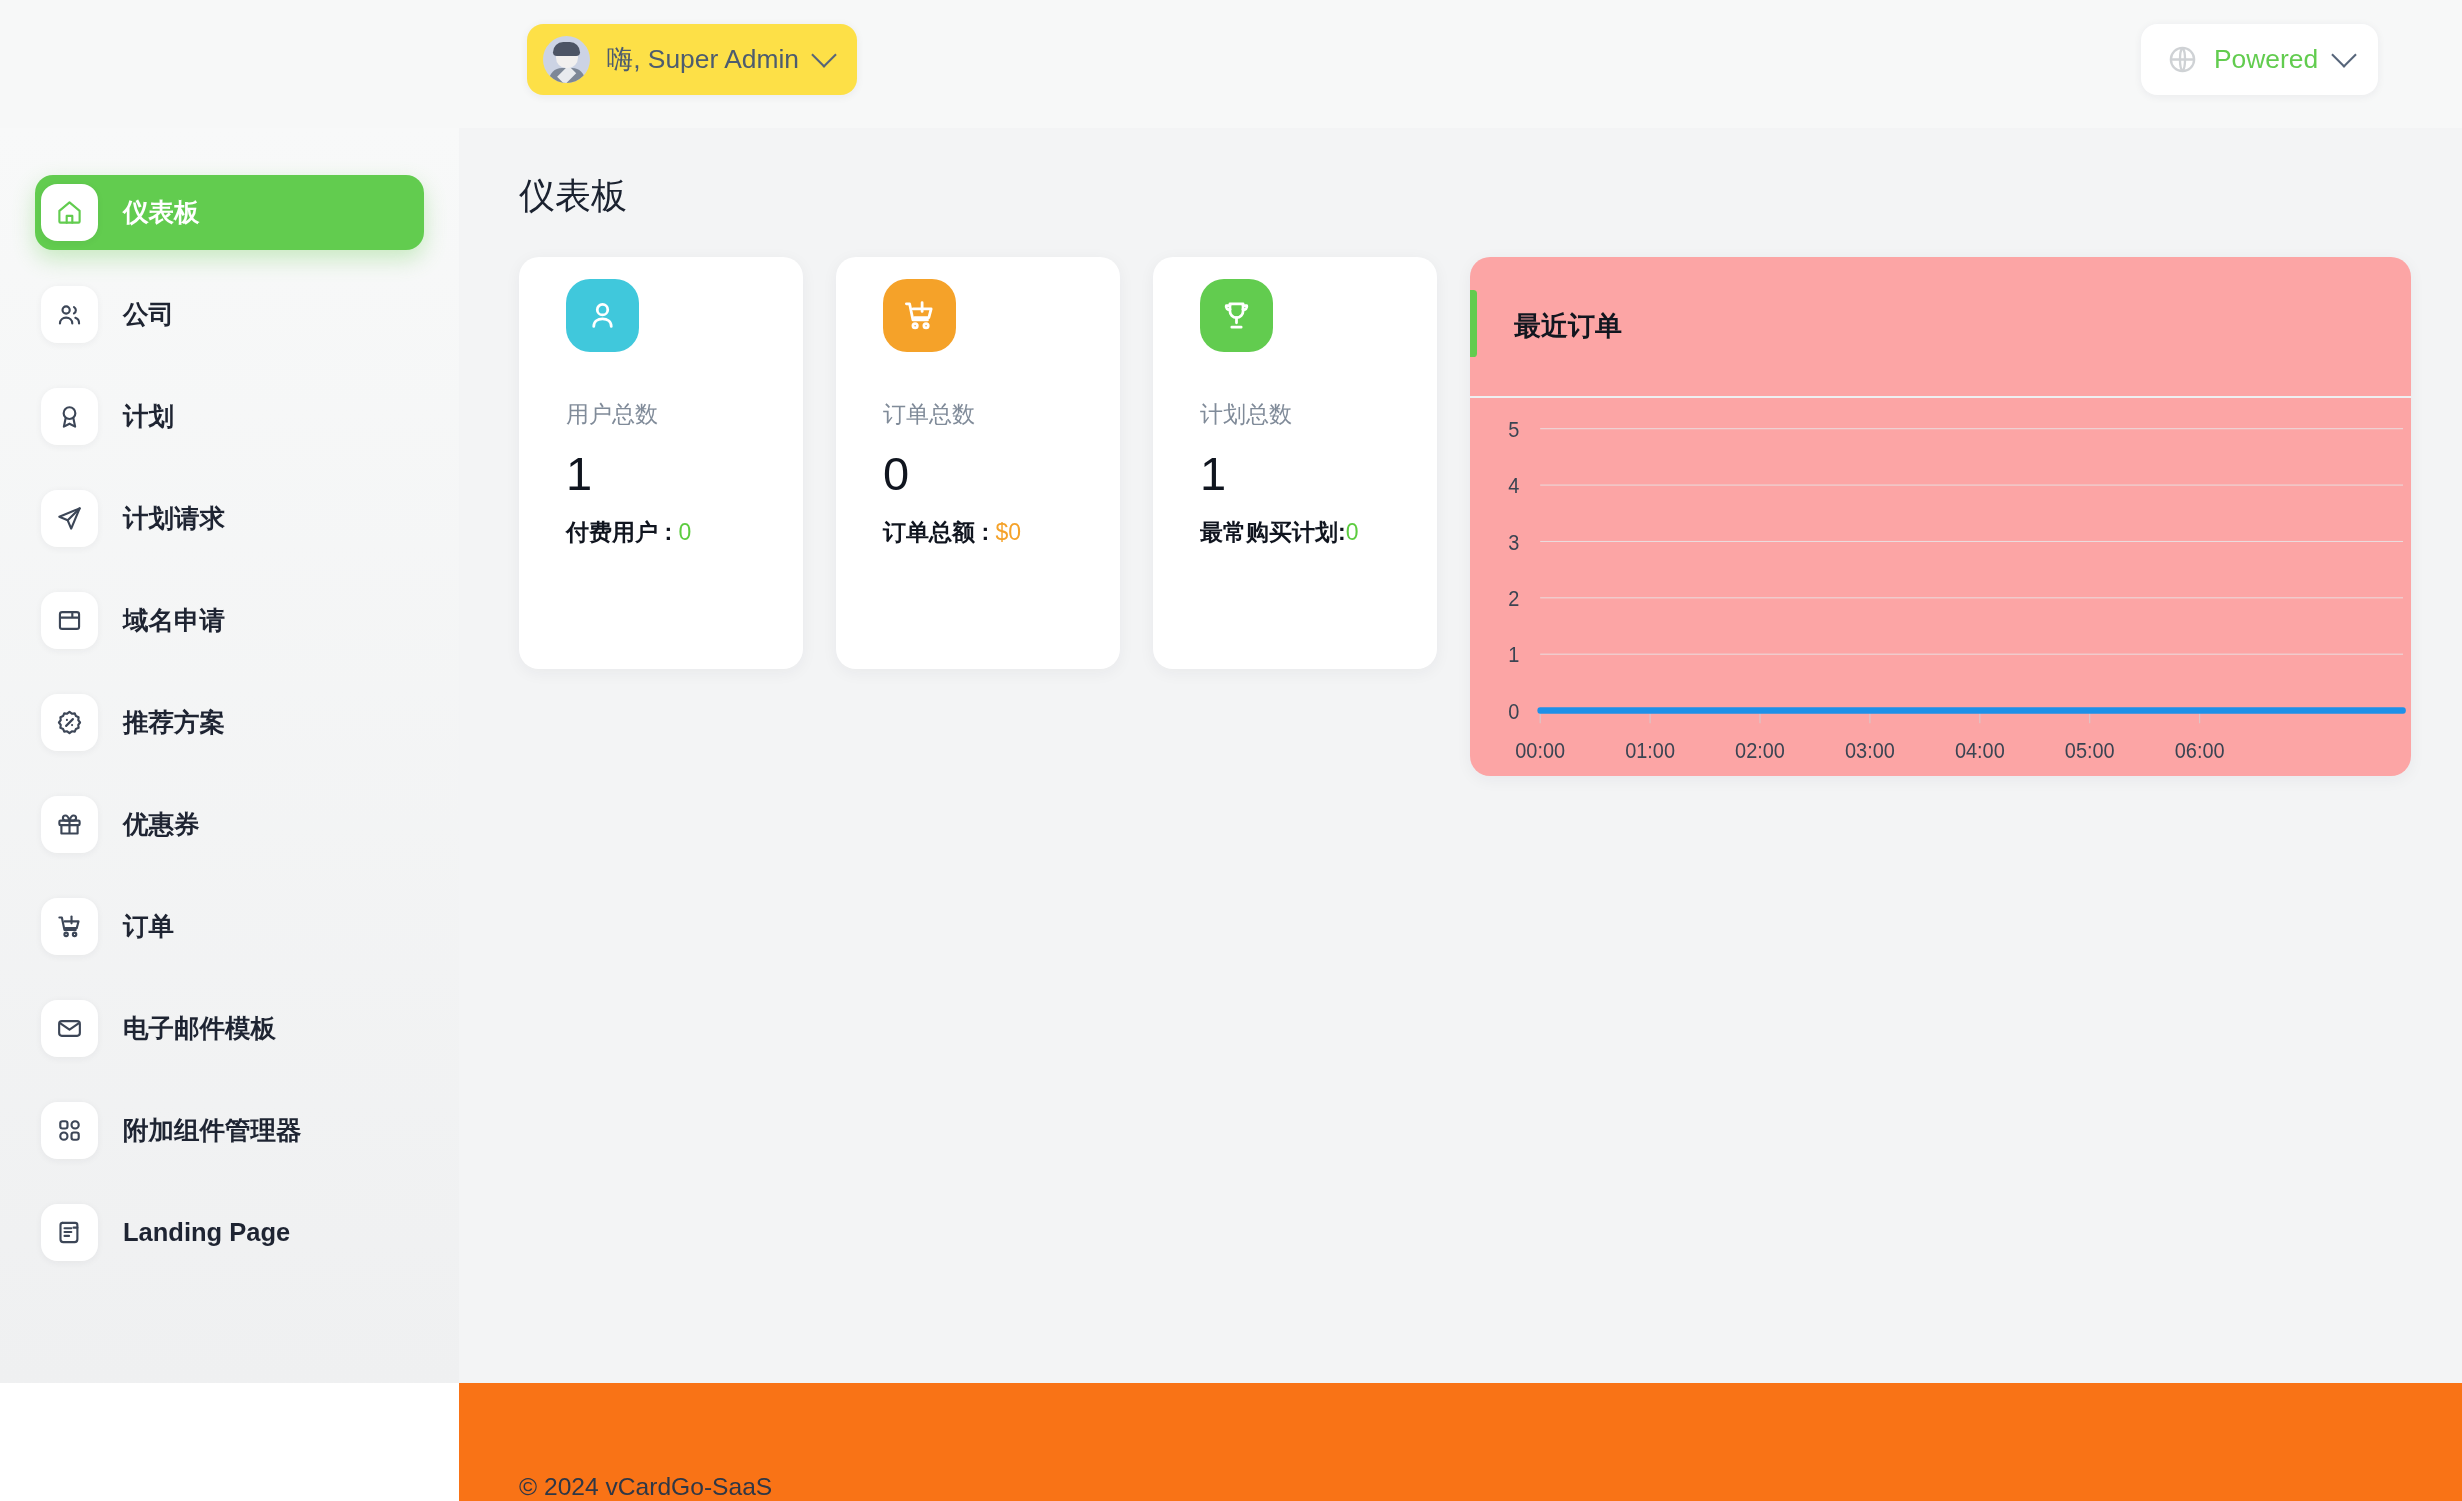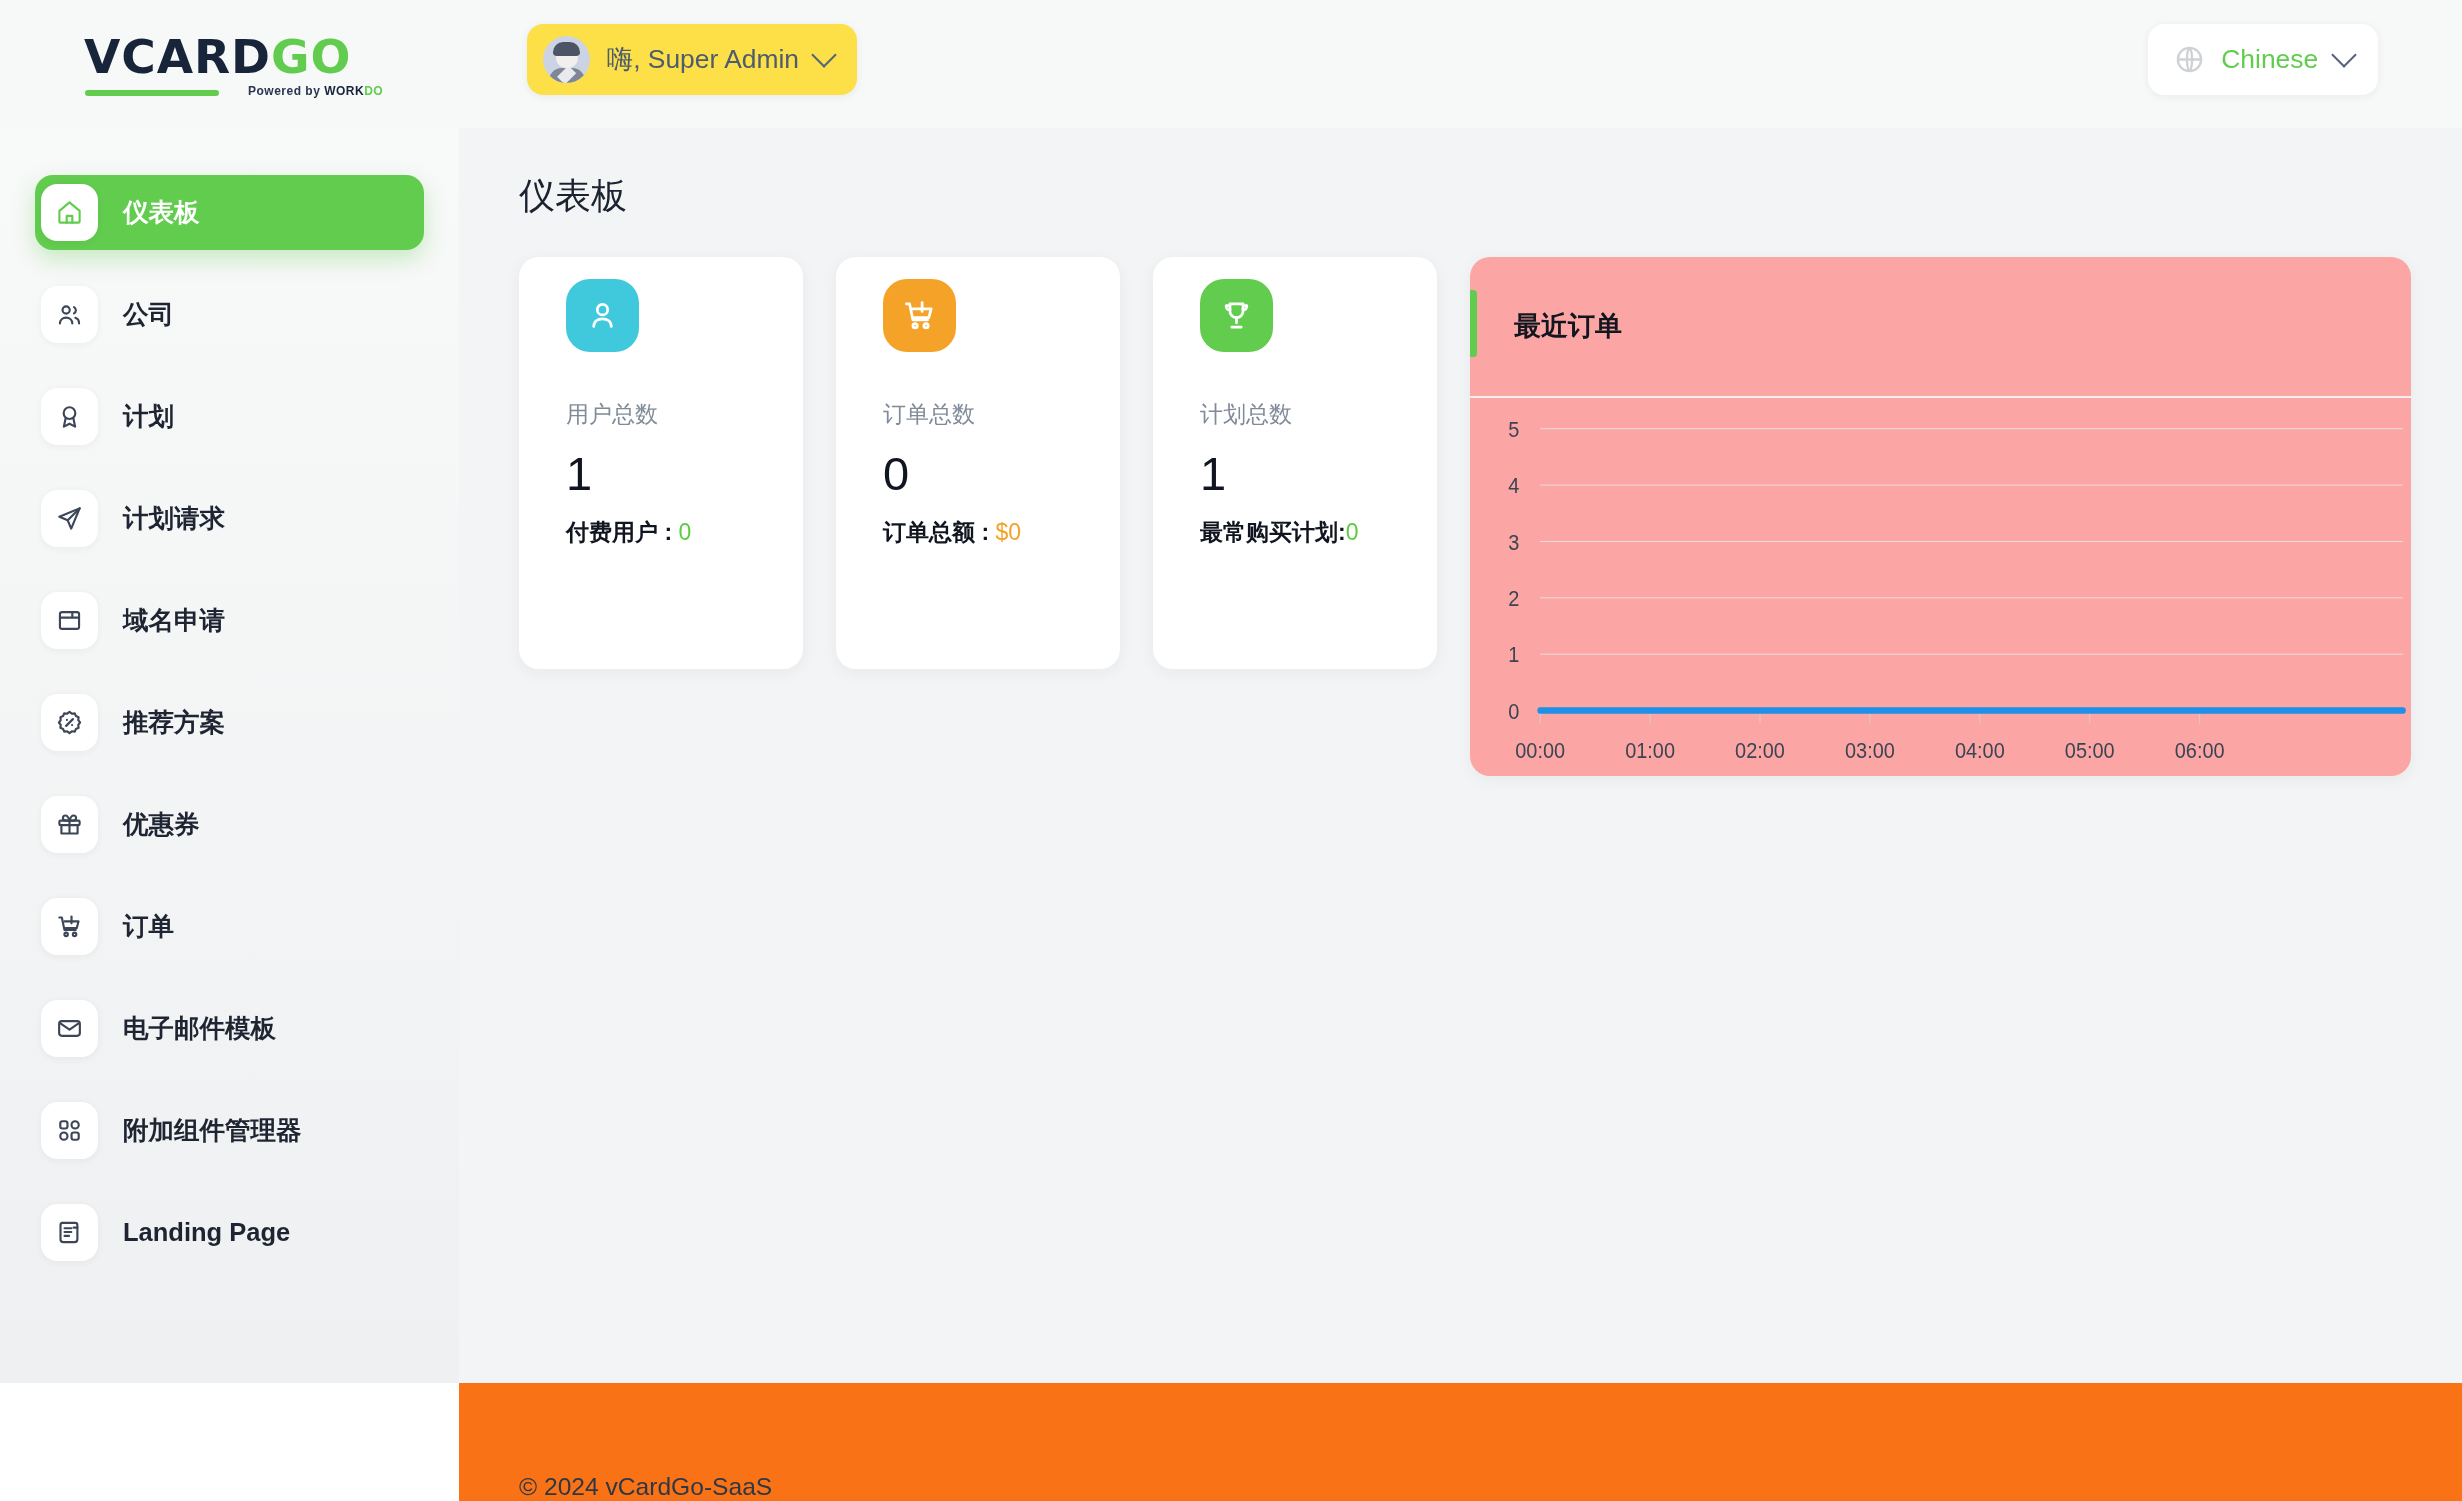--- a/index.html
+++ b/index.html
@@ -168,49 +168,40 @@
   .footer-left {
     position: absolute; left: 0; top: 1383px; width: 459px; height: 118px; background: #fff;
   }
   .footer-text { font-size: 24.6px; color: #2e3746; }
 </style>
 </head>
 <body>
 
 <div class="topbar">
 
-  <div class="logo-wrap">
-    <div class="logo-text">
-      <span class="logo-dark">VCARD</span><span class="logo-green">GO</span>
-    </div>
-    <div class="logo-underline"></div>
-    <div class="logo-powered">
-      <span>Powered by </span><span class="wd">WORK</span><span class="wd-g">DO</span>
-    </div>
-  </div>
 
   <div class="user-chip">
     <div class="avatar">
       <div class="body"></div>
         <div class="collar"></div>
         <div class="head"></div>
         <div class="hair"></div>
     </div>
     <div class="user-name">嗨, Super Admin</div>
     <div class="chev"></div>
   </div>
 
   <div class="lang-chip">
     <span class="globe">
       <svg viewBox="0 0 24 24" width="31" height="31" fill="none" stroke="#cfd2d5" stroke-width="1.8">
         <circle cx="12" cy="12" r="9"></circle>
           <path d="M3 12h18M12 3c2.6 2.6 2.6 15.4 0 18M12 3c-2.6 2.6-2.6 15.4 0 18"></path>
       </svg>
     </span>
-    <span class="lang-label">Chinese</span>
+    <span class="lang-label">Powered</span>
     <div class="chev"></div>
   </div>
 </div>
 
 <div class="sidebar">
 
   <div class="nav-item active">
     <span class="nav-icon">
       <svg viewBox="0 0 24 24" width="27" height="27" fill="none" stroke="#62cc4f" stroke-width="1.9" stroke-linecap="round" stroke-linejoin="round">
         <path d="M3 10.5 12 3l9 7.5V20a1 1 0 0 1-1 1H4a1 1 0 0 1-1-1z"></path>

